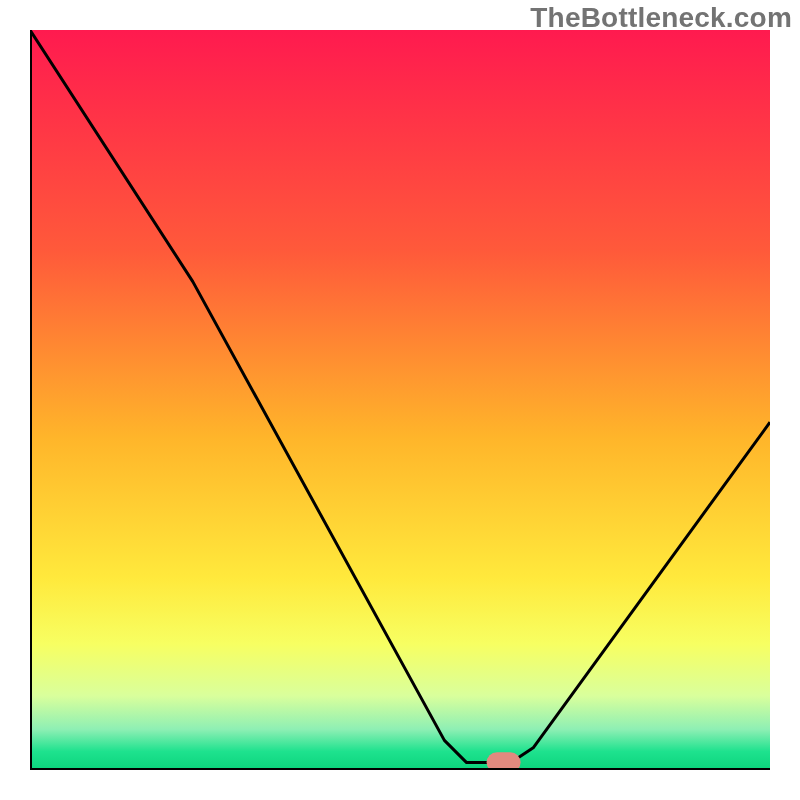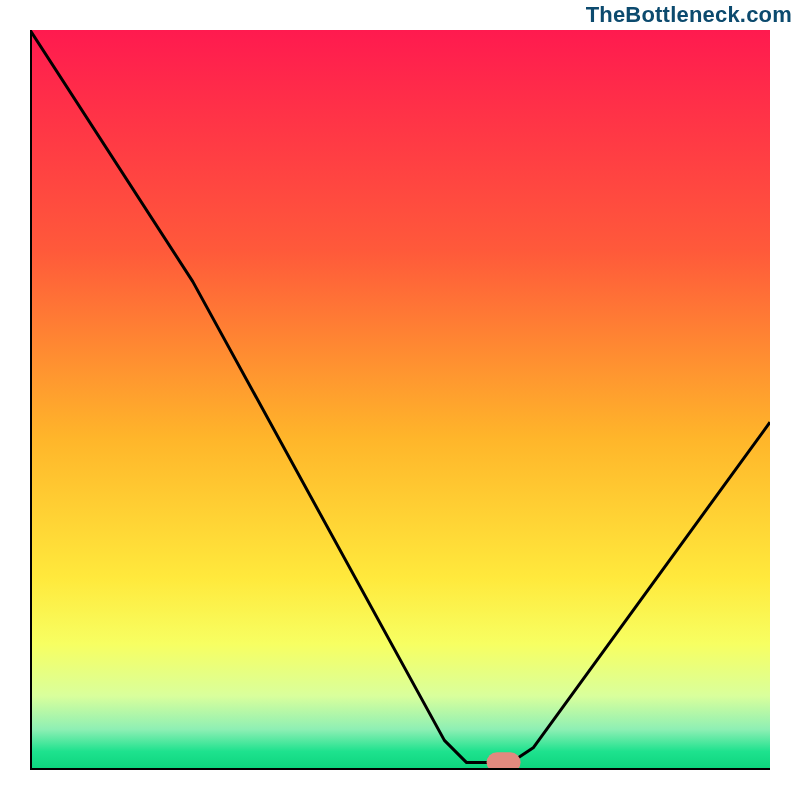--- a/index.html
+++ b/index.html
@@ -14,23 +14,23 @@
     position: relative;
     width: 800px;
     height: 800px;
     background: #ffffff;
   }
   .watermark {
     position: absolute;
     top: 2px;
     right: 8px;
     font-family: Arial, Helvetica, sans-serif;
-    font-size: 22px;
+    font-size: 28px;
     font-weight: 600;
-    color: #0c4a6e;
+    color: #737373;
     letter-spacing: 0.2px;
     z-index: 10;
   }
   .plot-area {
     position: absolute;
     left: 30px;
     top: 30px;
     width: 740px;
     height: 740px;
   }

